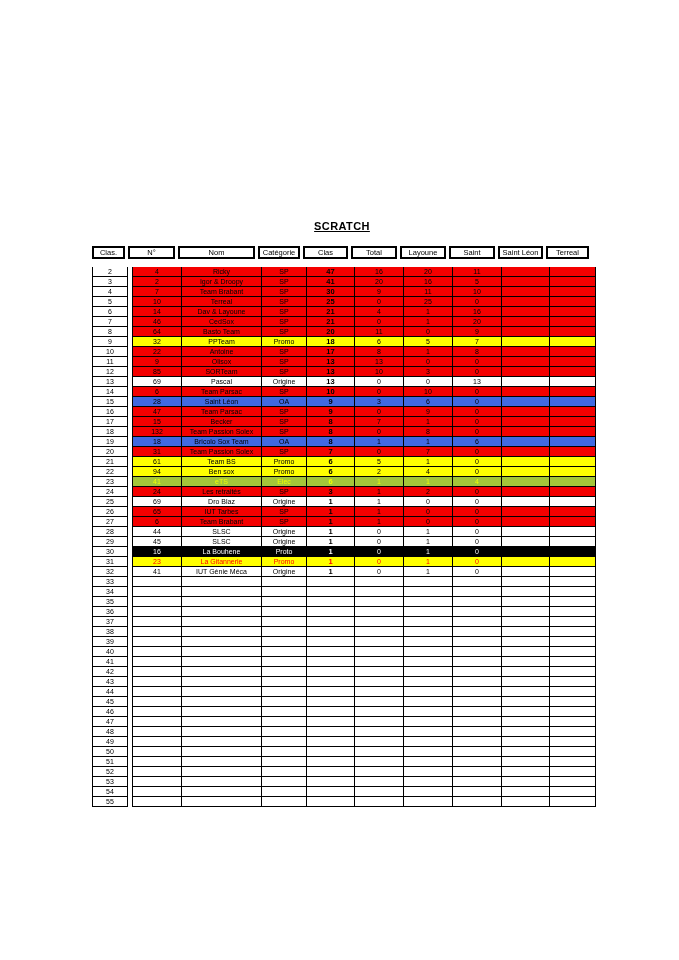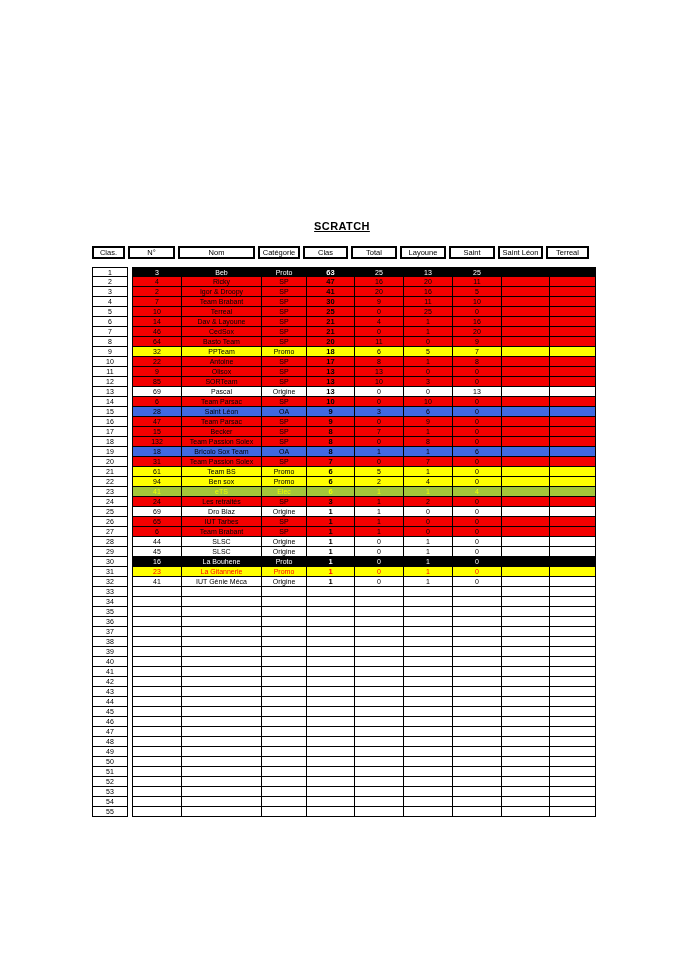--- a/index.html
+++ b/index.html
@@ -54,35 +54,20 @@
   <div class="header-cell" style="width:42px">Catégorie</div>
   <div class="header-cell" style="width:45px">Clas</div>
   <div class="header-cell" style="width:46px">Total</div>
   <div class="header-cell" style="width:46px">Layoune</div>
   <div class="header-cell" style="width:46px">Saint</div>
   <div class="header-cell" style="width:45px">Saint Léon</div>
   <div class="header-cell" style="width:43px">Terreal</div>
 </div>
 
 <div class="grid">
-    <div class="row top">
-      <div class="clas-cell">1</div>
-      <div class="gap"></div>
-      <div class="strip" style="background: rgb(0, 0, 0);">
-        <div class="cell first" style="width: 50px; color: rgb(255, 255, 255);">3</div>
-        <div class="cell" style="width: 80px; color: rgb(255, 255, 255);">Beb</div>
-        <div class="cell" style="width: 45px; color: rgb(255, 255, 255);">Proto</div>
-        <div class="cell total" style="width: 48px; color: rgb(255, 255, 255);">63</div>
-        <div class="cell" style="width: 49px; color: rgb(255, 255, 255);">25</div>
-        <div class="cell" style="width: 49px; color: rgb(255, 255, 255);">13</div>
-        <div class="cell" style="width: 49px; color: rgb(255, 255, 255);">25</div>
-        <div class="cell" style="width: 48px; color: rgb(255, 255, 255);"></div>
-        <div class="cell" style="width: 46px; color: rgb(255, 255, 255);"></div>
-      </div>
-    </div>
     <div class="row">
       <div class="clas-cell">2</div>
       <div class="gap"></div>
       <div class="strip" style="background: rgb(244, 0, 0);">
         <div class="cell first" style="width: 50px; color: rgb(0, 0, 0);">4</div>
         <div class="cell" style="width: 80px; color: rgb(0, 0, 0);">Ricky</div>
         <div class="cell" style="width: 45px; color: rgb(0, 0, 0);">SP</div>
         <div class="cell total" style="width: 48px; color: rgb(0, 0, 0);">47</div>
         <div class="cell" style="width: 49px; color: rgb(0, 0, 0);">16</div>
         <div class="cell" style="width: 49px; color: rgb(0, 0, 0);">20</div>

